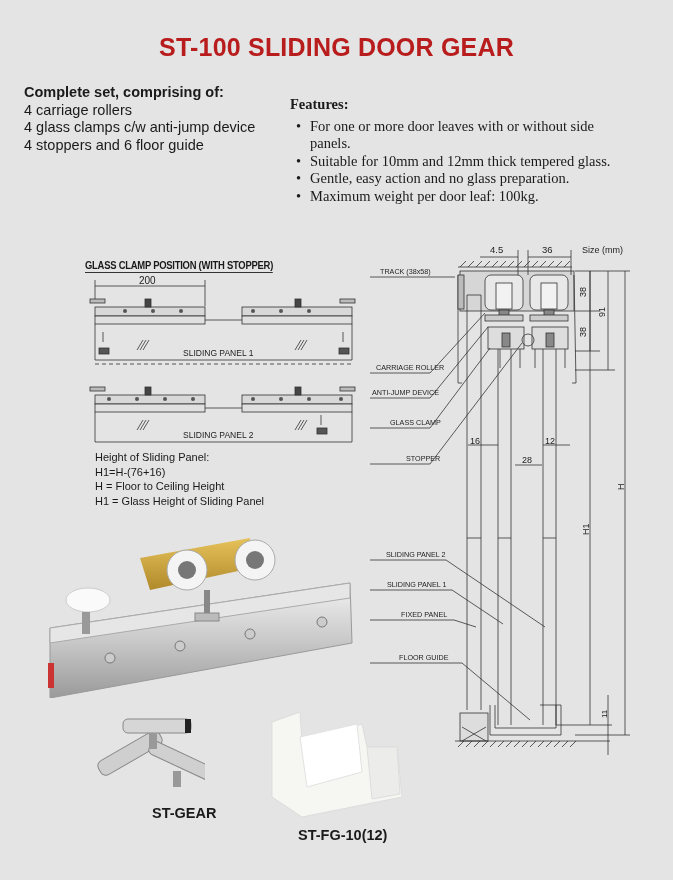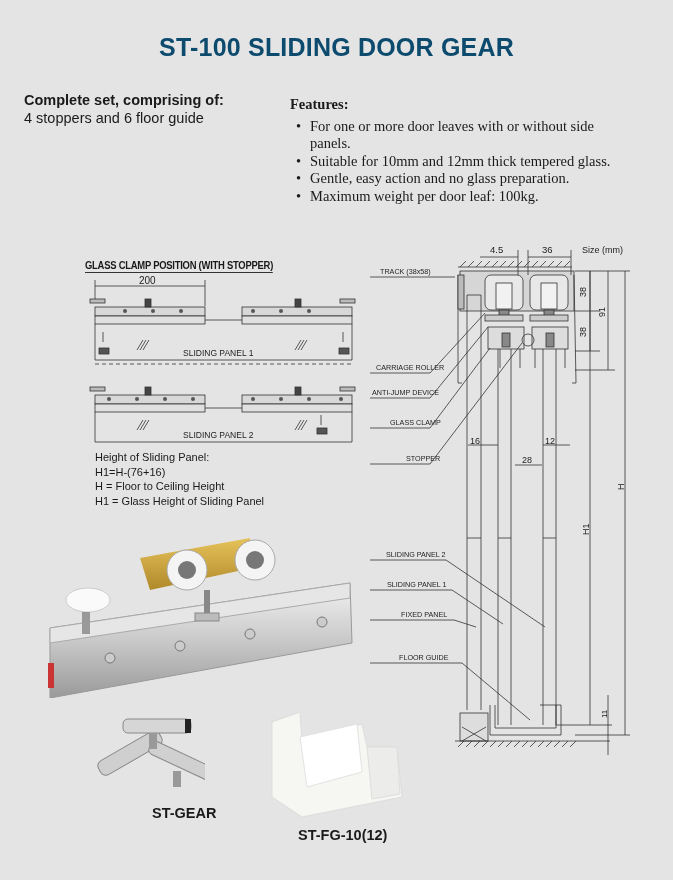--- a/index.html
+++ b/index.html
@@ -1,37 +1,39 @@
 <!DOCTYPE html>
 <html><head>
 <meta charset="utf-8">
 <style>
   html, body { margin:0; padding:0; }
   body { width:673px; height:880px; background:#e4e4e4; position:relative; overflow:hidden; font-family:"Liberation Sans", sans-serif; color:#1a1a1a; }
-  .title { position:absolute; top:33px; left:0; width:673px; text-align:center; font-weight:bold; font-size:25px; color:#0c4a6e; letter-spacing:0.2px; }
+  .title { position:absolute; top:33px; left:0; width:673px; text-align:center; font-weight:bold; font-size:25px; color:#b91c1c; letter-spacing:0.2px; }
   .col-left { position:absolute; left:24px; top:84px; font-size:14.5px; line-height:17.5px; }
-  .col-left .head { font-weight:bold;margin-top:8px; }
+  .col-left .head { font-weight:bold; }
   .col-right { position:absolute; left:290px; top:96px; font-size:14.5px; line-height:17.5px; width:380px;font-family:Liberation Serif, serif; }
   .col-right .head { font-weight:bold; }
   .col-right ul { list-style:none; margin:4px; padding:0; }
   .col-right li { position:relative; padding-left:16px; margin-bottom:0px; }
   .col-right li::before { content:"•"; position:absolute; left:2px; top:0; }
   .cad { font-family:"Liberation Sans", sans-serif; fill:#222; }
   .caption { position:absolute; font-weight:bold; font-size:14.5px; }
   .clamp-title { position:absolute; left:85px; top:259px; font-weight:bold; font-size:11.5px; letter-spacing:-0.3px; border-bottom:1px solid #333; padding-bottom:1px; font-family:"Liberation Sans Narrow","Liberation Sans", sans-serif; transform:scaleX(0.82); transform-origin:left; }
   .height-note { position:absolute; left:95px; top:450px; font-size:11px; line-height:14.5px; }
   svg { position:absolute; }
 </style>
 </head>
 <body>
 
 <div class="title">ST-100 SLIDING DOOR GEAR</div>
 
 <div class="col-left">
   <div class="head">Complete set, comprising of:</div>
+  <div>4 carriage rollers</div>
+  <div>4 glass clamps c/w anti-jump device</div>
   <div>4 stoppers and 6 floor guide</div>
 </div>
 
 <div class="col-right">
   <div class="head">Features:</div>
   <ul>
     <li style="width:290px">For one or more door leaves with or without side panels.</li>
     <li>Suitable for 10mm and 12mm thick tempered glass.</li>
     <li>Gentle, easy action and no glass preparation.</li>
     <li>Maximum weight per door leaf: 100kg.</li>

